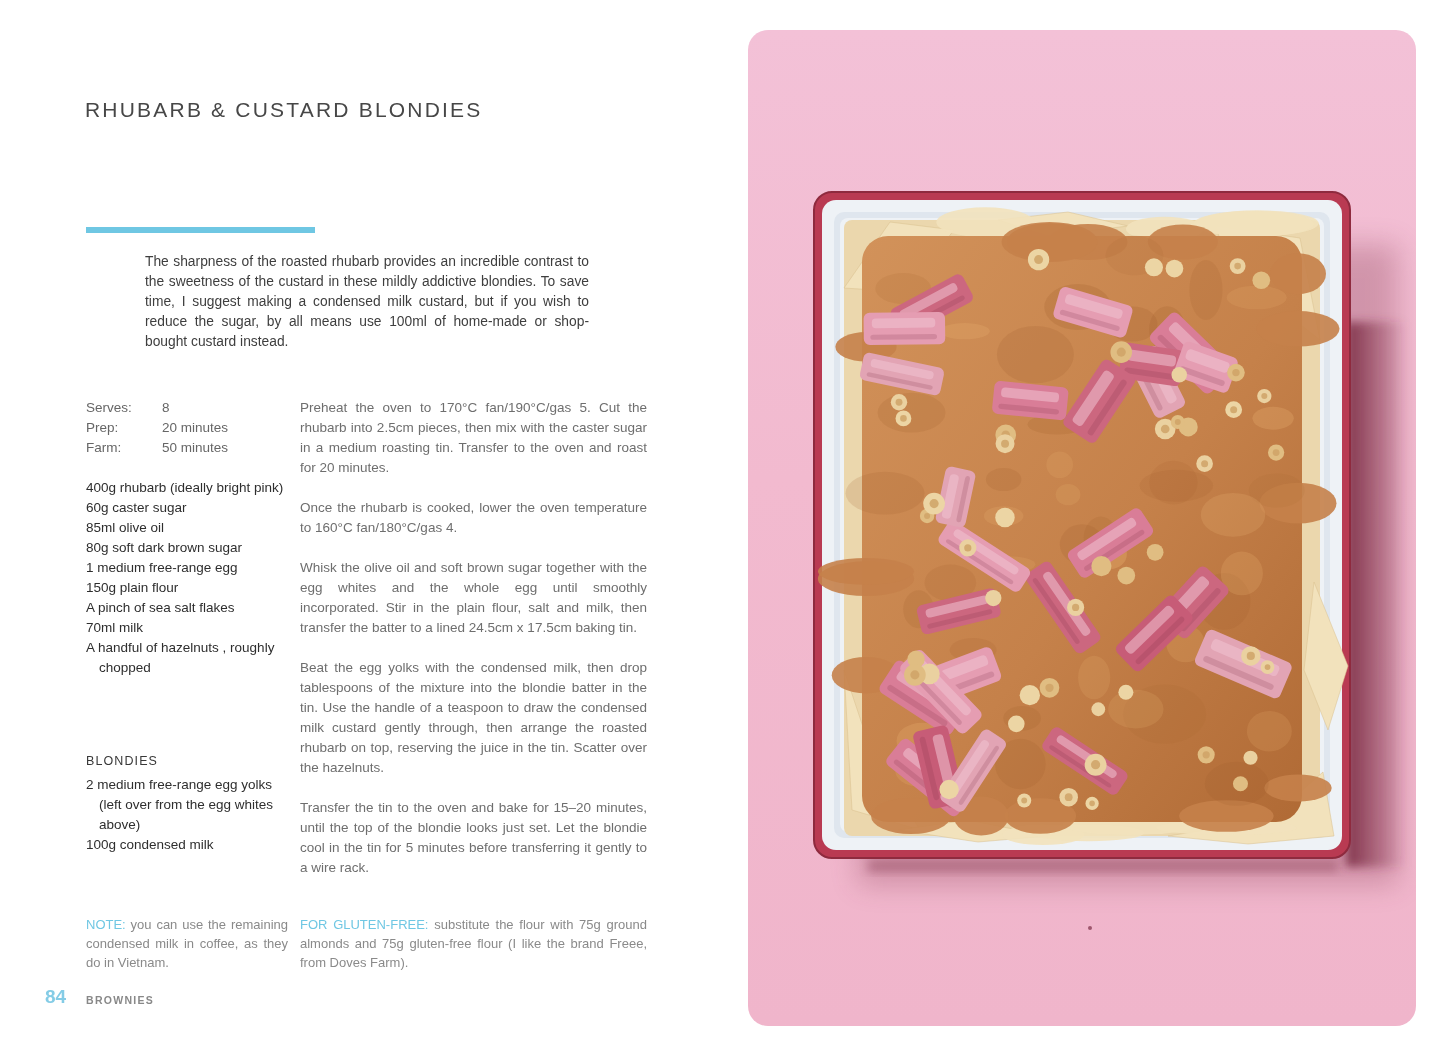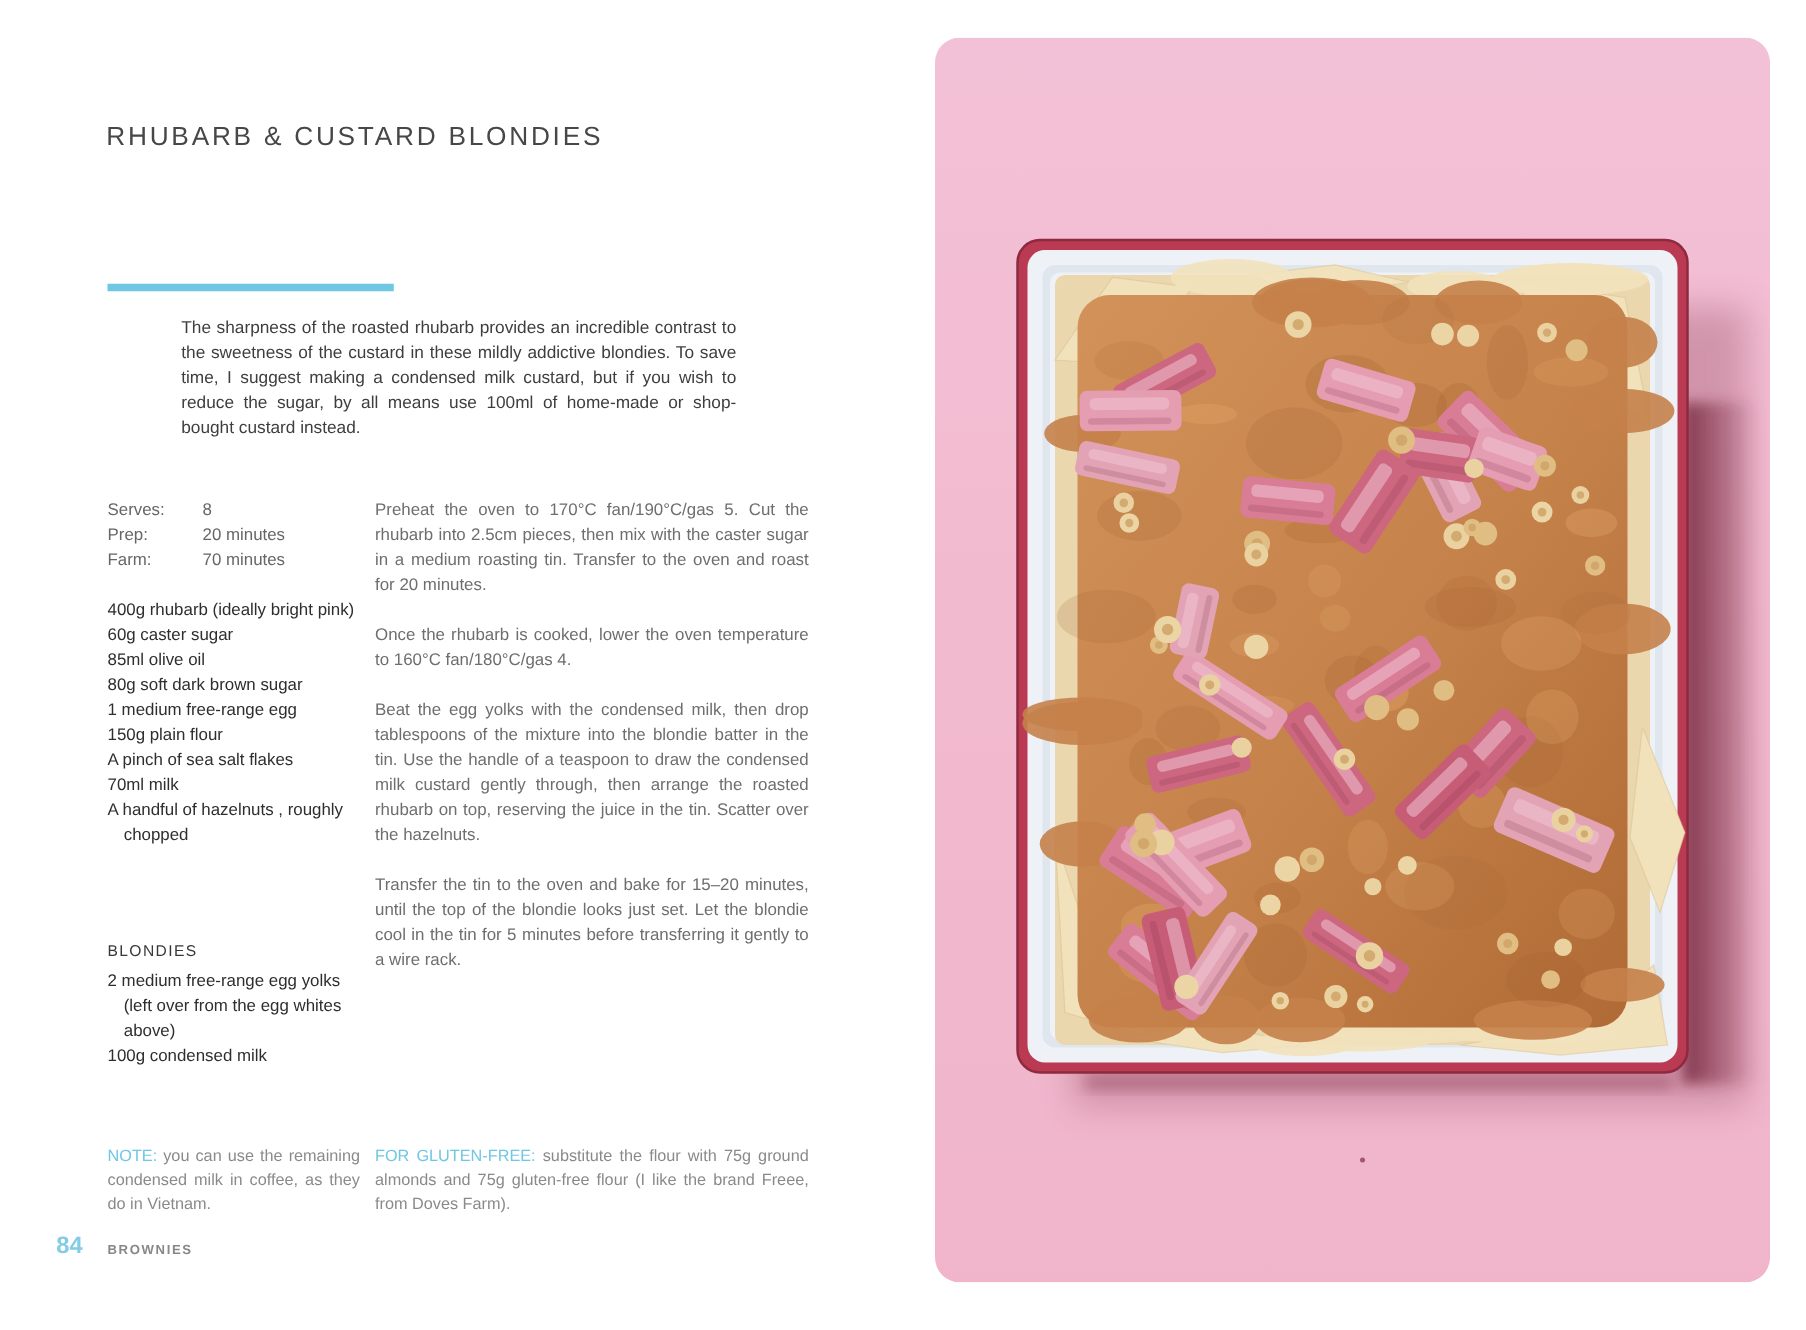--- a/index.html
+++ b/index.html
@@ -71,21 +71,21 @@
     <div class="meta-row">
       <span class="m-label">Serves:</span>
       <span class="m-value">8</span>
     </div>
     <div class="meta-row">
       <span class="m-label">Prep:</span>
       <span class="m-value">20 minutes</span>
     </div>
     <div class="meta-row">
       <span class="m-label">Farm:</span>
-      <span class="m-value">70 minutes</span>
+      <span class="m-value">50 minutes</span>
     </div>
   </div>
 
 <div class="abs ing">
     <div class="ing-item">400g rhubarb (ideally bright pink)</div>
     <div class="ing-item">60g caster sugar</div>
     <div class="ing-item">85ml olive oil</div>
     <div class="ing-item">80g soft dark brown sugar</div>
     <div class="ing-item">1 medium free-range egg</div>
     <div class="ing-item">150g plain flour</div>
@@ -97,20 +97,21 @@
 <div class="abs custard-h">BLONDIES</div>
 
 <div class="abs cust">
     <div class="cust-item">2 medium free-range egg yolks (left over from the egg whites above)</div>
     <div class="cust-item">100g condensed milk</div>
   </div>
 
 <div class="abs method">
     <p class="method-para">Preheat the oven to 170°C fan/190°C/gas 5. Cut the rhubarb into 2.5cm pieces, then mix with the caster sugar in a medium roasting tin. Transfer to the oven and roast for 20 minutes.</p>
     <p class="method-para">Once the rhubarb is cooked, lower the oven temperature to 160°C fan/180°C/gas 4.</p>
+    <p class="method-para">Whisk the olive oil and soft brown sugar together with the egg whites and the whole egg until smoothly incorporated. Stir in the plain flour, salt and milk, then transfer the batter to a lined 24.5cm x 17.5cm baking tin.</p>
     <p class="method-para">Beat the egg yolks with the condensed milk, then drop tablespoons of the mixture into the blondie batter in the tin. Use the handle of a teaspoon to draw the condensed milk custard gently through, then arrange the roasted rhubarb on top, reserving the juice in the tin. Scatter over the hazelnuts.</p>
     <p class="method-para">Transfer the tin to the oven and bake for 15–20 minutes, until the top of the blondie looks just set. Let the blondie cool in the tin for 5 minutes before transferring it gently to a wire rack.</p>
   </div>
 
 <p class="abs note"><span class="cyan" style="color: rgb(111, 199, 227);">NOTE:</span> <span>you can use the remaining condensed milk in coffee, as they do in Vietnam.</span></p>
 
 <p class="abs gf"><span class="cyan" style="color: rgb(111, 199, 227);">FOR GLUTEN-FREE:</span> <span>substitute the flour with 75g ground almonds and 75g gluten-free flour (I like the brand Freee, from Doves Farm).</span></p>
 
 <div class="abs pagenum" style="color: rgb(132, 204, 230);">84</div>
 <div class="abs chapter">BROWNIES</div>

